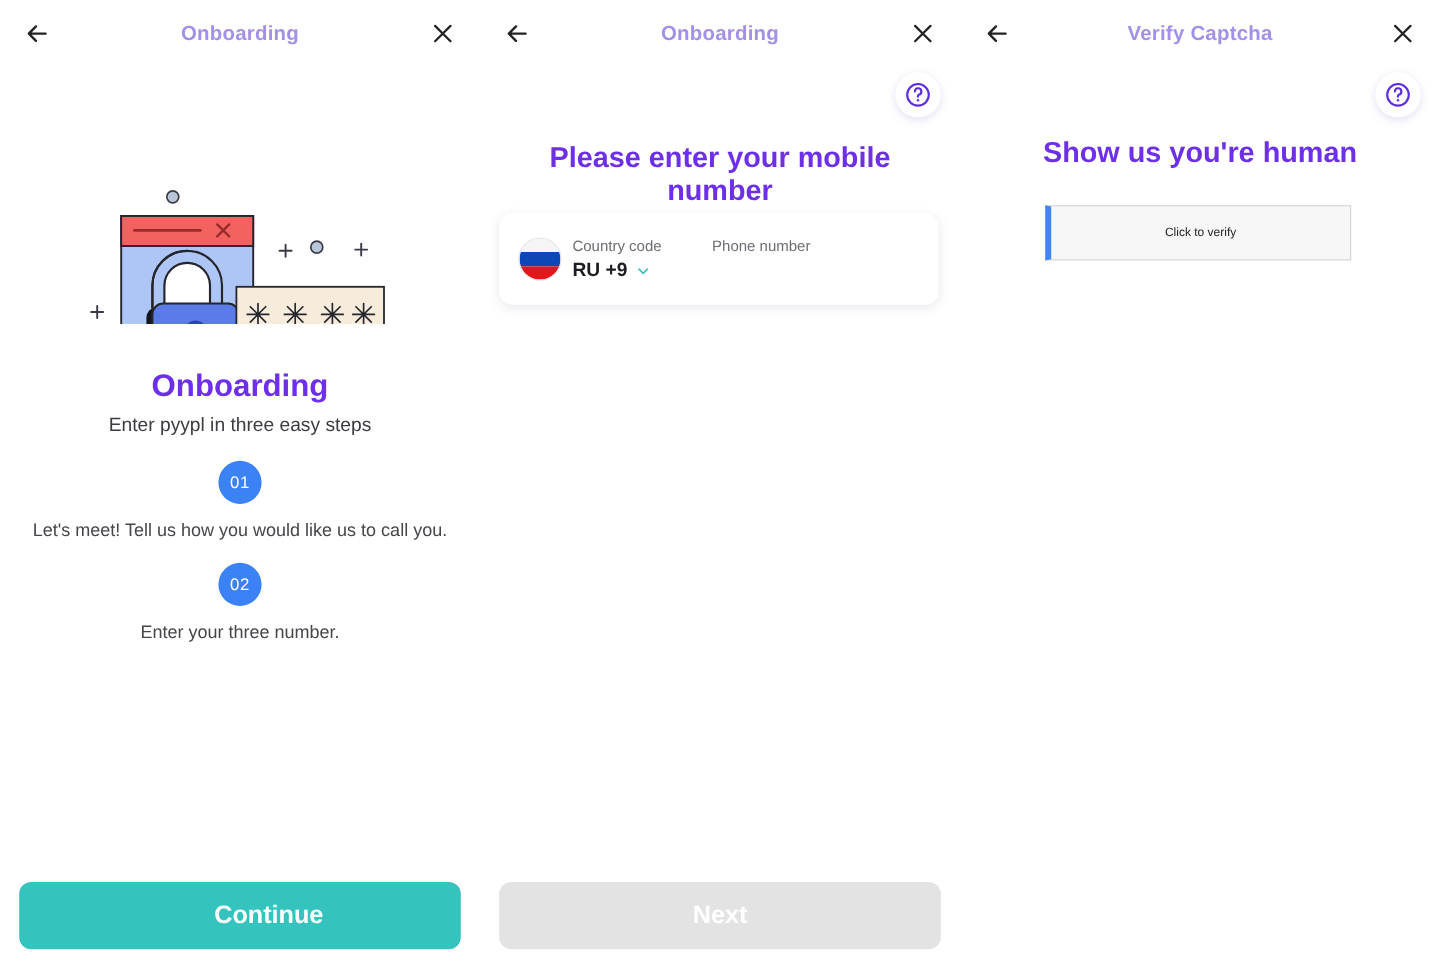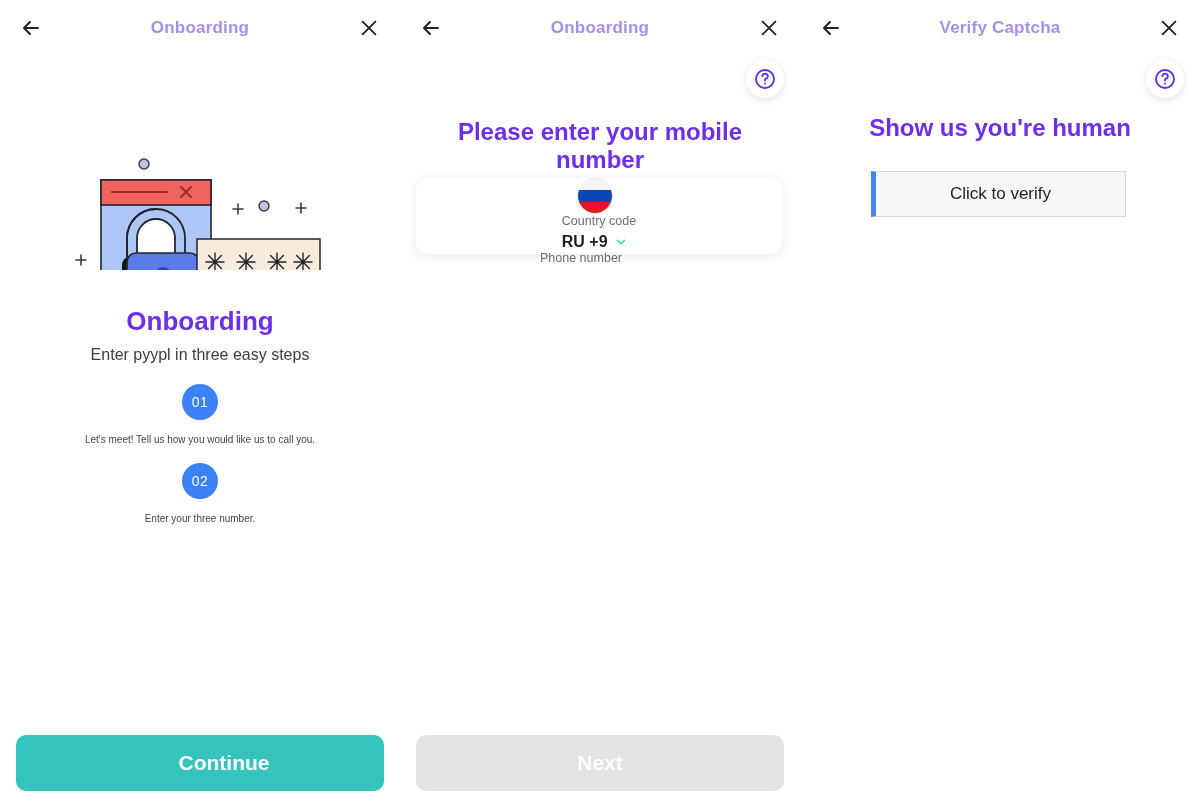--- a/index.html
+++ b/index.html
@@ -50,21 +50,21 @@
     text-align: center; font-size: 16px; color: #3c3c42; margin-top: 9px;
   }
   .steps { margin-top: 20px; }
   .step { text-align: center; margin-bottom: 18px; }
   .step-badge {
     width: 36px; height: 36px; border-radius: 50%;
     background: #3b82f6; color: #ffffff;
     display: inline-flex; align-items: center; justify-content: center;
     font-size: 14px; letter-spacing: .5px;
   }
-  .step-text { font-size: 10px; color: #45454b; margin-top: 14px; }
+  .step-text { font-size: 15px; color: #45454b; margin-top: 14px; }
 
   
   .btn-bottom {
     position: absolute; left: 16px; right: 16px; bottom: 12px;
     height: 56px; border-radius: 10px; border: none;
     font-size: 21px; font-weight: bold; color: #ffffff;
     display: flex; align-items: center; justify-content: center;
     cursor: pointer;
   }
   .btn-primary { background: #35c4bd; padding-left: 48px; }
@@ -72,21 +72,21 @@
 
   
   .mid-heading {
     text-align: center; font-size: 24px; font-weight: bold;
     color: #6d2fe8; margin-top: 62px; padding: 0 12px;
   }
   .phone-card {
     position: absolute; left: 16px; right: 18px; top: 178px;
     height: 76px; background: #fff; border-radius: 11px;
     box-shadow: 0 2px 10px rgba(120,120,150,.16);
-    display: flex; align-items: center; padding: 0 16px; flex-direction: column;
+    display: flex; align-items: center; padding: 0 16px;
   }
   .flag {
     width: 36px; height: 36px; border-radius: 50%; overflow: hidden;
     flex: none; margin-right: 9px; border: 1px solid #e6e6e6;
   }
   .flag i { display: block; height: 33.3%; }
   .flag .w { background: #f5f5f5; }
   .flag .b { background: #0c47b7; }
   .flag .r { background: #e4181c; }
   .cc-col { display: flex; flex-direction: column; justify-content: center; }
@@ -106,21 +106,21 @@
   
   .cap-heading {
     text-align: center; font-size: 24px; font-weight: bold;
     color: #6d2fe8; margin-top: 58px; padding: 0 12px;
   }
   .cap-box {
     position: absolute; left: 71px; right: 74px; top: 171px;
     height: 46px; background: #f7f7f7;
     border: 1px solid #d8d8d8; border-left: 5px solid #4285f4;
     display: flex; align-items: center; justify-content: center;
-    font-size: 17px; color: #222228; cursor: pointer;
+    font-size: 10px; color: #222228; cursor: pointer;
   }
 </style>
 </head>
 <body>
 
 <div class="screens">
 
   <div class="screen">
     <div class="hdr">
       <div class="ic-btn">

